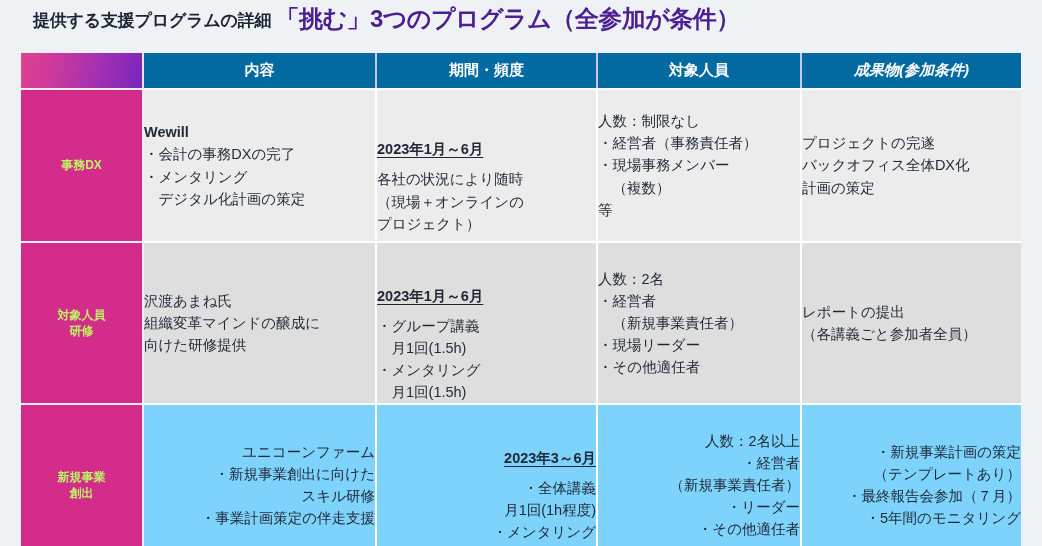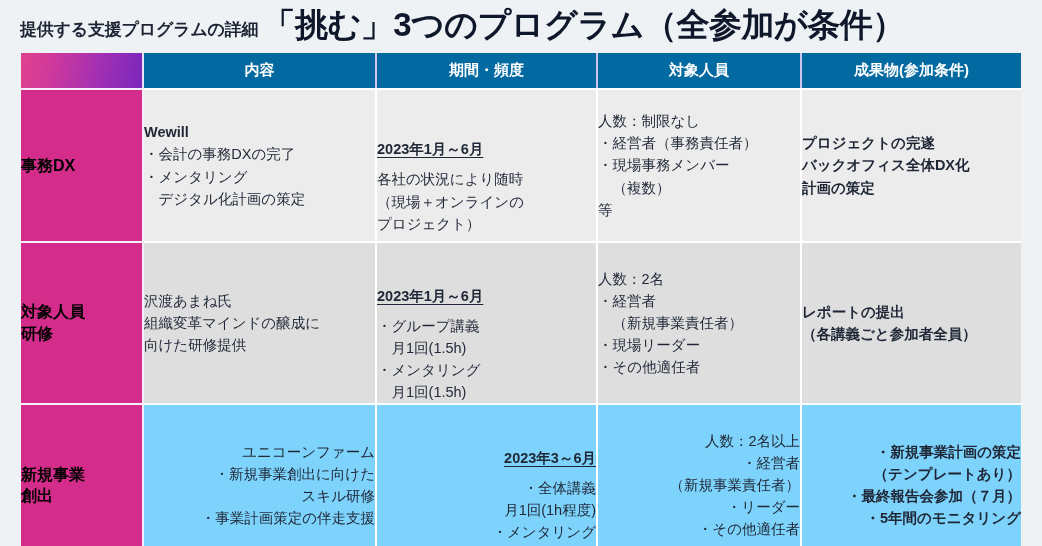--- a/index.html
+++ b/index.html
@@ -18,39 +18,39 @@
   .slide {
     position: relative;
     width: 1042px;
     height: 546px;
     box-sizing: border-box;
   }
 
   
   .title-bar {
     position: absolute;
-    left: 20px;
+    left: 33px;
     top: 2px;
     width: 1000px;
     height: 44px;
     display: flex;
     align-items: baseline;
     white-space: nowrap;
   }
   .title-sub {
     font-size: 17px;
     font-weight: 700;
     letter-spacing: -0.2px;
     color: #1c2333;
   }
   .title-main {
-    font-size: 33px;
+    font-size: 24px;
     font-weight: 700;
     letter-spacing: -0.5px;
-    color: #0f172a;
+    color: #4c1d95;
     margin-left: 4px;
     position: relative;
     top: 1px;
   }
 
   
   .table {
     position: absolute;
     left: 21px;
     top: 53px;
@@ -83,44 +83,44 @@
   }
   .hdr-cell {
     background: #0369a1;
     color: #ffffff;
     font-size: 15px;
     font-weight: 700;
     text-align: center;
     letter-spacing: 0px;
     border-right: 2px solid #cfc6ef;
   }
-  .hdr-cell.last { border-right: none; }
+  .hdr-cell.last { border-right: none; font-style: italic; }
 
   
   .rowlabel {
     background: #d32c8a;
-    color: #000000;
-    font-size: 16px;
+    color: #bef264;
+    font-size: 12px;
     font-weight: 700;
     line-height: 1.35;
     padding: 0 0 0 14px;
-    text-align: left;
+    text-align: center;
     border-right: 2px solid #f3eefa;
     border-top: 2px solid #f5f1fb;
   }
   .cell {
     font-size: 14.5px;
     line-height: 1.52;
     color: #1f2736;
     padding: 0 6px 0 16px;
     border-right: 2px solid #ffffff;
     border-top: 2px solid #ffffff;
     white-space: pre-line;
   }
-  .cell.last { border-right: none; font-weight: bold; }
+  .cell.last { border-right: none; }
 
   .r1 .cell { background: #ececec; }
   .r2 .cell { background: #dedede; }
   .r3 .cell { background: #7dd3fc; text-align: right; }
 
   .r1 { height: 153px; }
   .r2 { height: 153px; }
   .r3 { height: 142px; }
   .lead {
     font-weight: 700;

